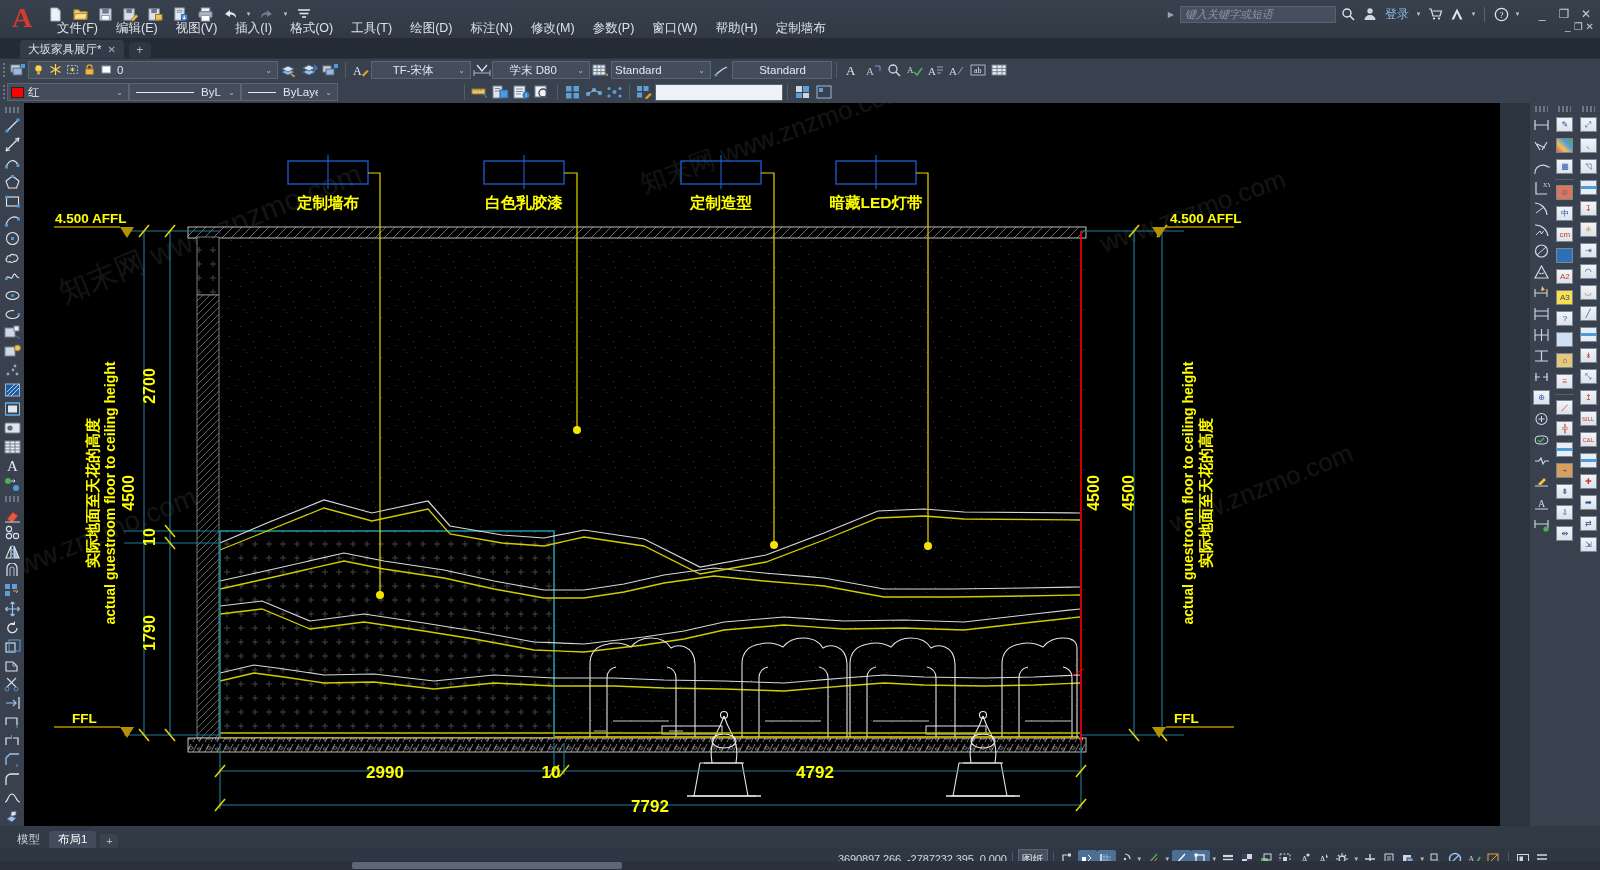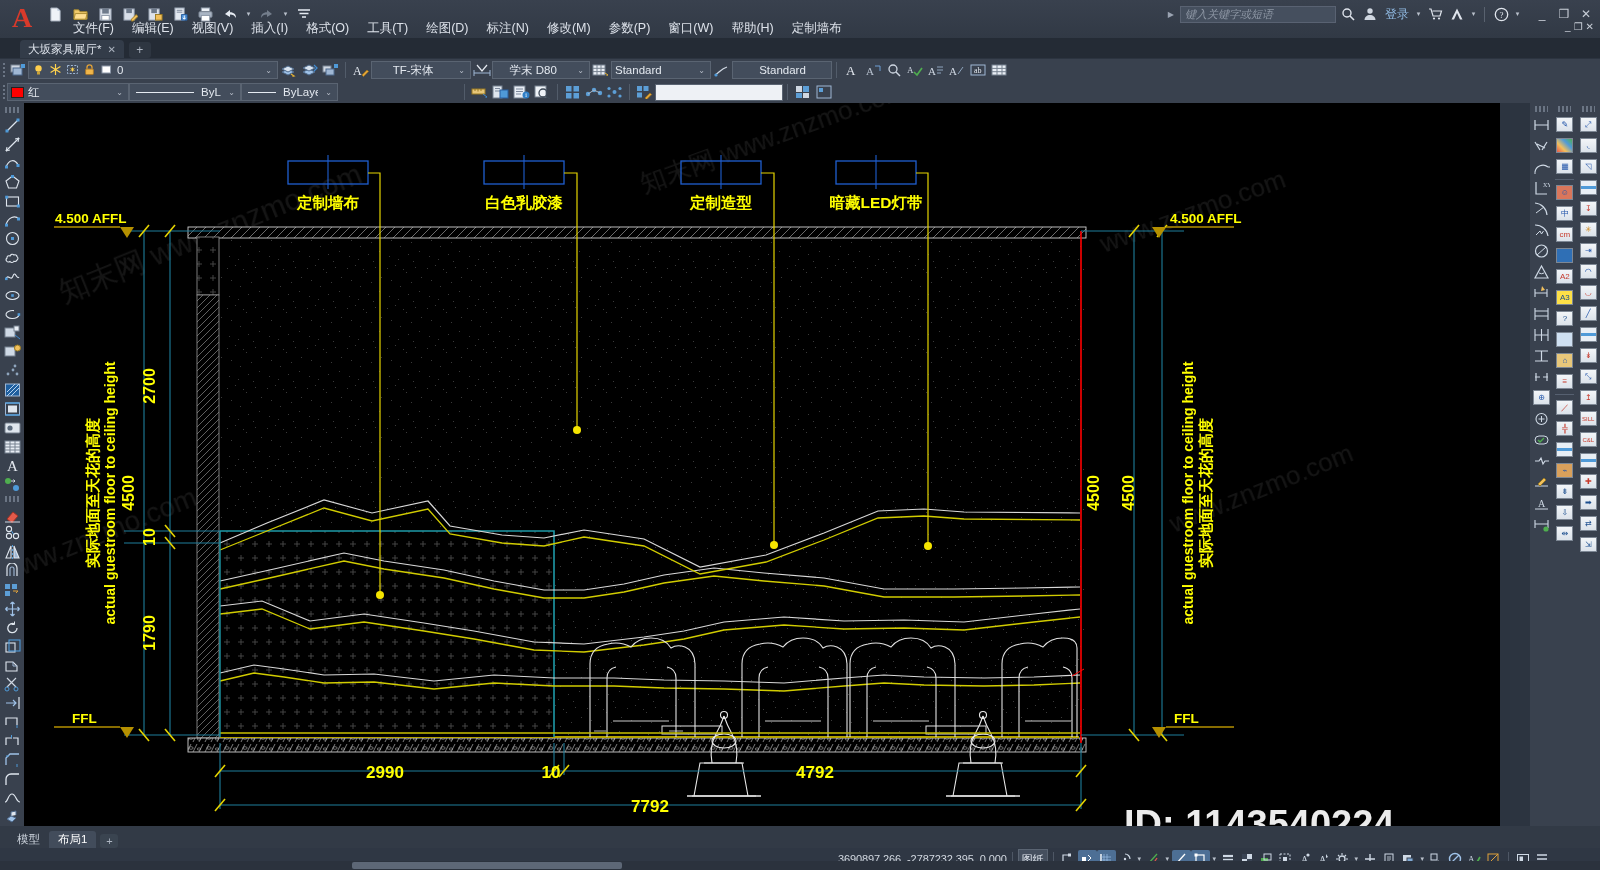--- a/index.html
+++ b/index.html
@@ -51,21 +51,21 @@
   .signin{ color:#8fb8e0; font-size:12px; padding:0 3px; }
   .vsep{ width:1px;height:15px;background:#59626f;margin:0 4px; }
   .wbtns{ display:flex;align-items:center;gap:2px; margin-left:8px;}
   .wbtn{ width:20px;height:18px;display:flex;align-items:center;justify-content:center;color:#c7cdd6;font-size:12px;}
   .wbtns2{ position:absolute;right:6px;top:21px;display:flex;gap:3px;}
   .wbtn2{ font-size:10px;color:#c7cdd6; }
 
   
   .menubar{
     position:absolute; left:0; top:18px; height:20px; display:flex; align-items:center;
-    padding-left:64px; font-size:12.5px;
+    padding-left:48px; font-size:12.5px;
   }
   .menuitem{ padding:2px 9px; color:#dde2ea; white-space:nowrap; }
 
   
   .tabbar{
     position:absolute;left:0;top:38px;width:1600px;height:20px;
     background:#242b35; display:flex; align-items:flex-end; padding-left:20px;
   }
   .ftab{
     height:18px; background:#333c49; border-top-left-radius:4px;border-top-right-radius:4px;
@@ -1308,21 +1308,20 @@
       <text x="1169" y="390" font-size="14" text-anchor="middle" transform="rotate(-90 1169 390)">actual guestroom floor to ceiling height</text>
       <text x="1187" y="390" font-size="15" text-anchor="middle" transform="rotate(-90 1187 390)">实际地面至天花的高度</text>
 
       <text x="361" y="675" font-size="17" text-anchor="middle">2990</text>
       <text x="527" y="675" font-size="17" text-anchor="middle">10</text>
       <text x="791" y="675" font-size="17" text-anchor="middle">4792</text>
       <text x="626" y="709" font-size="17" text-anchor="middle">7792</text>
     </g>
   </svg>
 
-  <div class="wm wm-id" style="left:1100px;top:700px;">ID: 1143540224</div>
 </div>
 
 <div class="layoutbar">
   <div class="ltab">模型</div>
   <div class="ltab active">布局1</div>
   <div class="ltab-plus">+</div>
 </div>
 
 <div class="statusbar">
   <div class="coords">3690897.266, -2787232.395, 0.000</div>

